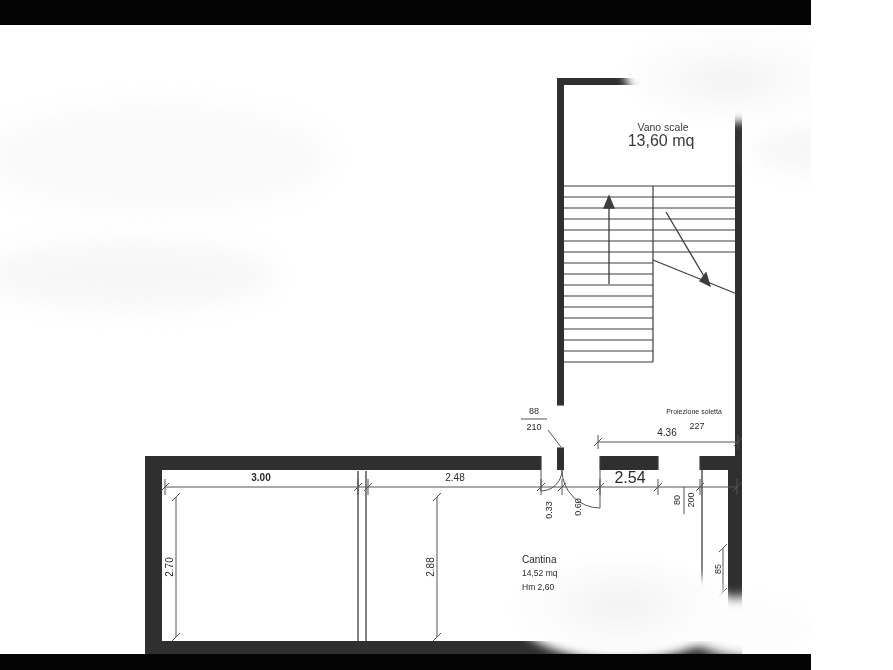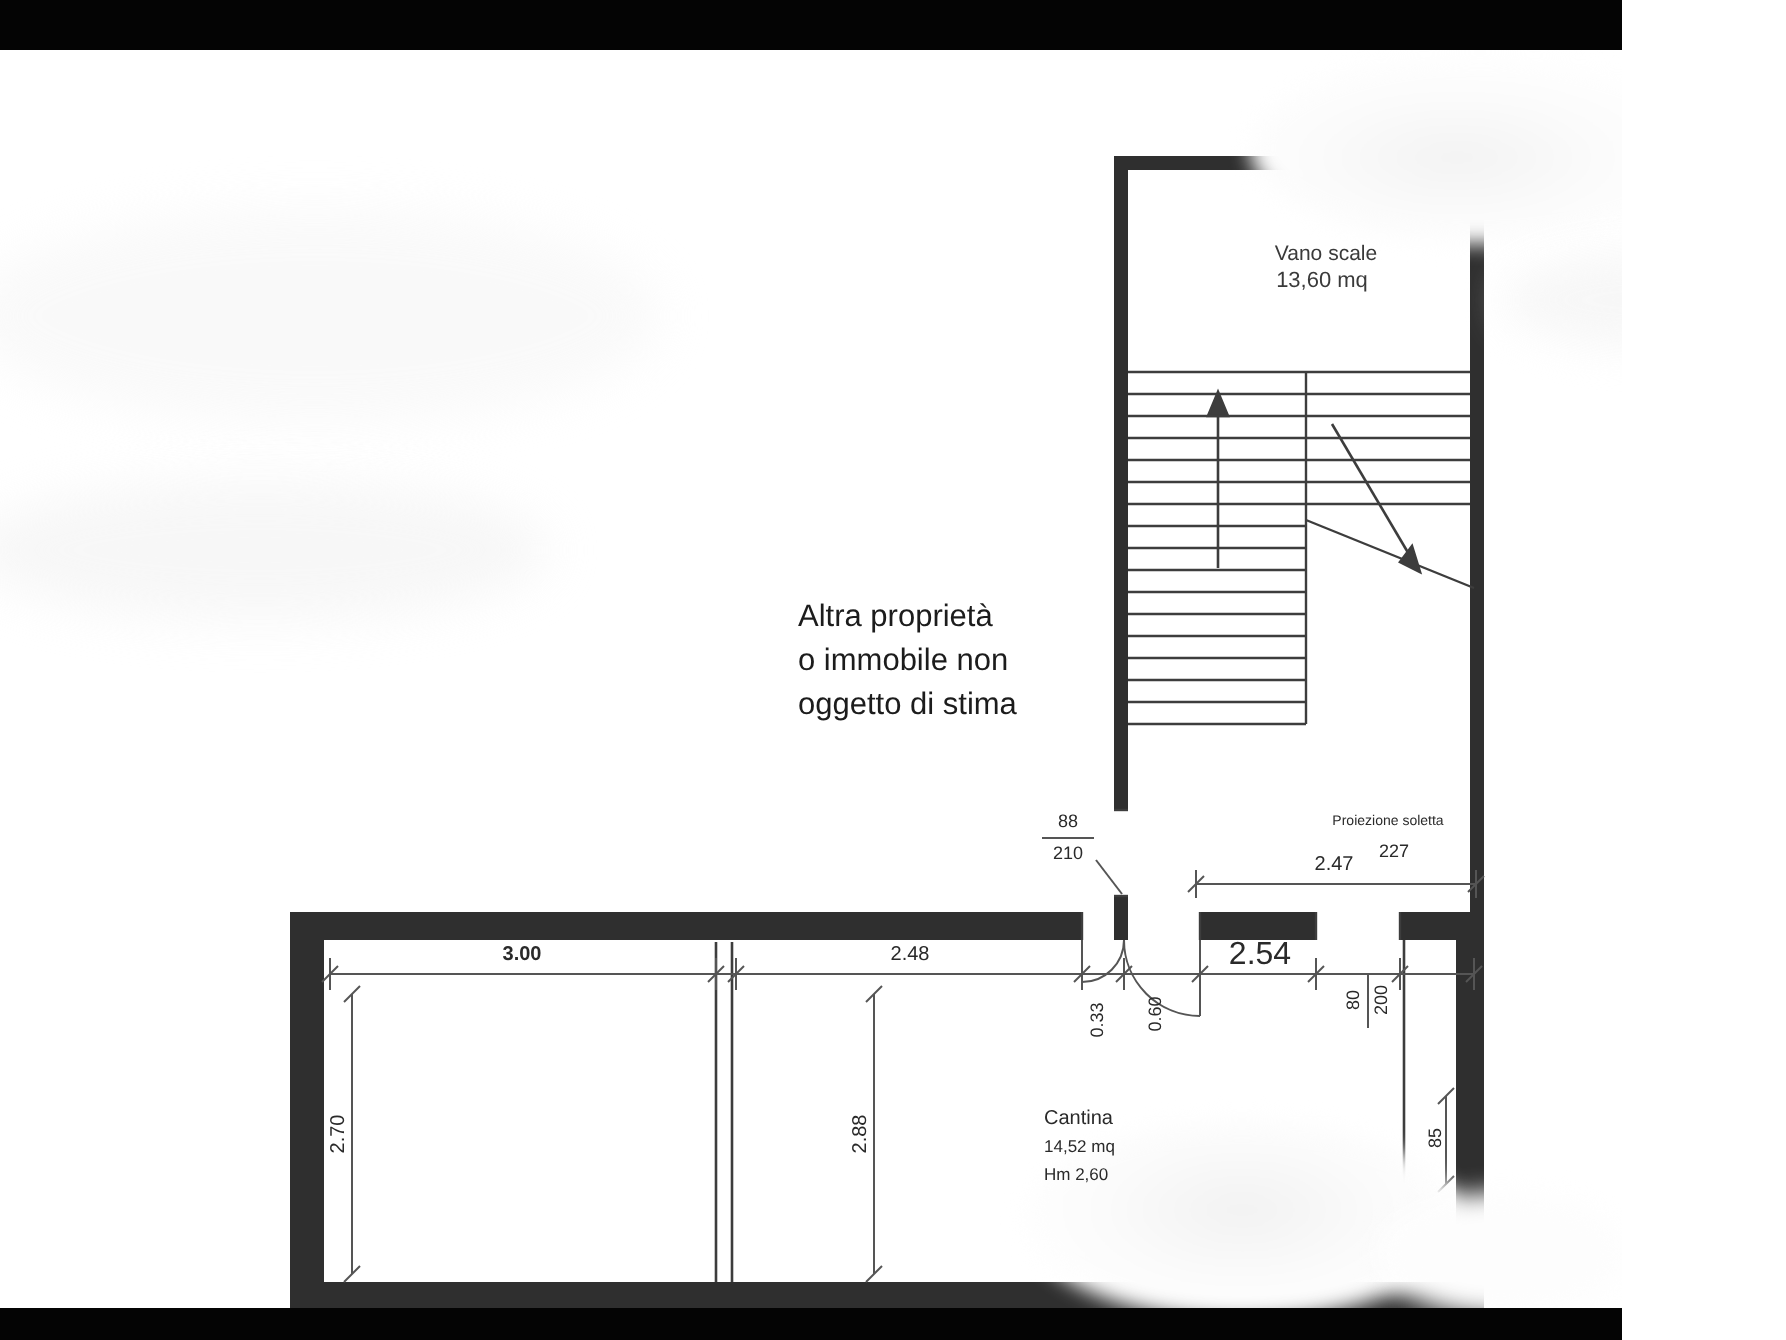--- a/index.html
+++ b/index.html
@@ -163,35 +163,30 @@
               background:#f6f6f6; filter:blur(12px); opacity:.6;"></div>
   <div class="blob" style="left:-15px; top:240px; width:290px; height:70px;
               background:#f4f4f4; filter:blur(12px); opacity:.7;"></div>
   <div class="blob" style="left:512px; top:560px; width:218px; height:100px;
               background:radial-gradient(ellipse at 50% 45%, #f2f2f2 0%, #fbfbfb 45%, #ffffff 80%);
               filter:blur(5px);"></div>
   <div class="blob" style="left:688px; top:596px; width:125px; height:62px;
               background:#fdfdfd; filter:blur(6px);"></div>
 
   <div class="lbl" style="left:663px; top:127px; font-size:10.5px; color:#3a3a3a;">Vano scale</div>
-  <div class="lbl" style="left:661px; top:141px; font-size:11px; color:#3a3a3a;">13,60 mq</div>
-
-  <div class="note">
-    <div>Altra proprietà</div>
-    <div>o immobile non</div>
-    <div>oggetto di stima</div>
-  </div>
+  <div class="lbl" style="left:661px; top:141px; font-size:16px; color:#3a3a3a;">13,60 mq</div>
+
 
   <div class="lbl" style="left:534px; top:411px; font-size:9px;">88</div>
   <div class="lbl" style="left:534px; top:427px; font-size:9px;">210</div>
 
   <div class="lbl" style="left:694px; top:411px; font-size:7px;">Proiezione soletta</div>
   <div class="lbl" style="left:697px; top:426px; font-size:9px;">227</div>
 
-  <div class="lbl" style="left:667px; top:433px; font-size:10px;">2.47</div>
+  <div class="lbl" style="left:667px; top:433px; font-size:10px;">4.36</div>
 
   <div class="lbl" style="left:261px; top:478px; font-size:10px;font-weight:bold;">3.00</div>
   <div class="lbl" style="left:455px; top:478px; font-size:10px;text-align:right;">2.48</div>
   <div class="lbl" style="left:630px; top:478px; font-size:16px;">2.54</div>
 
   <div class="lbl rot" style="left:549px; top:510px; font-size:9px;">0.33</div>
   <div class="lbl rot" style="left:578px; top:507px; font-size:9px;">0.60</div>
 
   <div class="lbl rot" style="left:677px; top:500px; font-size:9px;">80</div>
   <div class="lbl rot" style="left:691px; top:500px; font-size:9px;">200</div>

